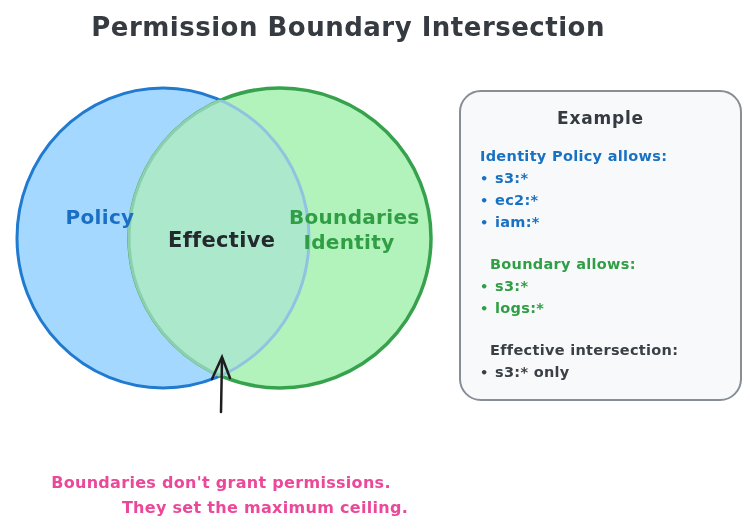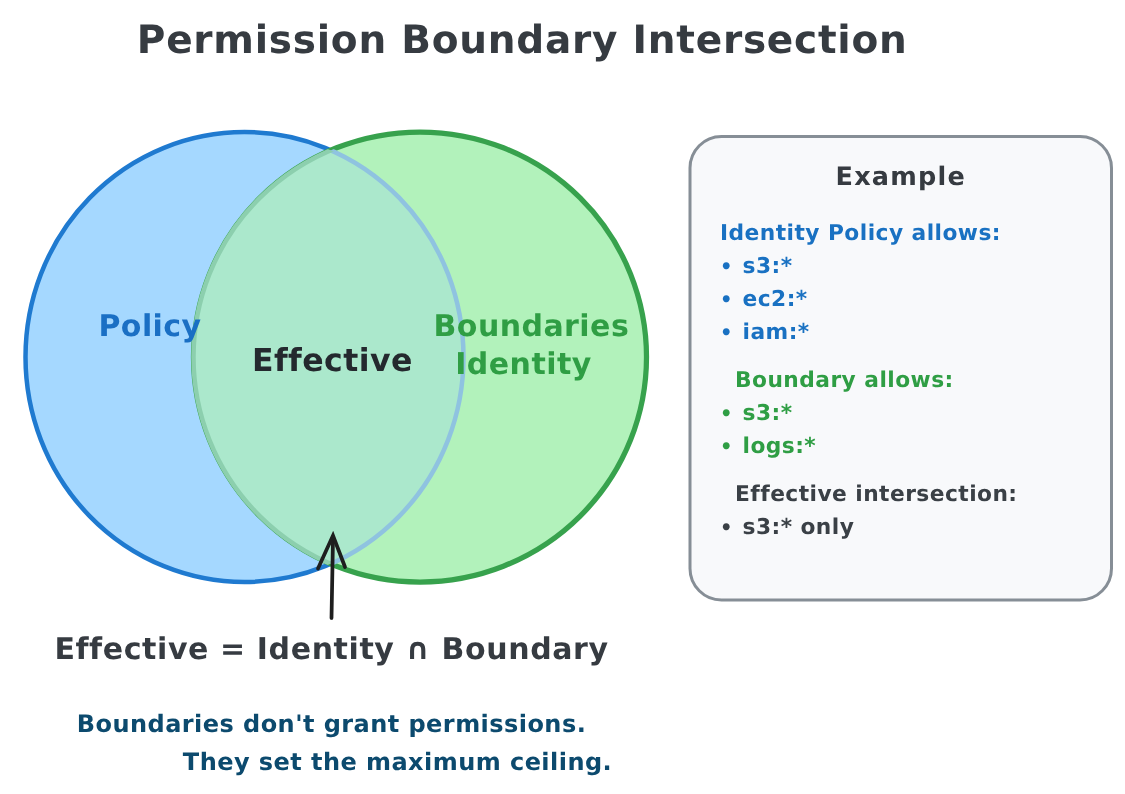--- a/index.html
+++ b/index.html
@@ -19,31 +19,31 @@
   .example-box{
     position:absolute;left:459px;top:90px;width:283px;height:311px;box-sizing:border-box;
     background:#f8f9fb;border:2.5px solid #868e96;border-radius:22px;
   }
   .ex-title{height:24px;line-height:24px;margin-top:14px;text-align:center;
     font-size:17px;font-weight:700;letter-spacing:0.8px;color:#363b41;}
   .ex-heading,.ex-line{height:22px;line-height:22px;font-size:14.5px;font-weight:600;
     padding-left:19px;letter-spacing:0.3px;white-space:nowrap;}
   .ex-heading{font-weight:700;}
   .ex-heading.first{margin-top:15px;}
-  .ex-heading.gap{margin-top:10px;padding-left:29px;}
+  .ex-heading.gap{margin-top:20px;padding-left:29px;}
   .blue-text{color:#1971c2;}
   .green-text{color:#2f9e44;}
   .dark-text{color:#3a4046;}
   .bullet{display:inline-block;width:15px;font-size:13px;}
   .formula{
     position:absolute;left:0;top:420px;width:442px;text-align:center;
     font-size:20px;font-weight:700;letter-spacing:0.4px;color:#363b41;
   }
   .note{position:absolute;left:0;width:442px;text-align:center;
-    font-size:16px;font-weight:600;letter-spacing:0.3px;color:#0c4a6e;}
+    font-size:16px;font-weight:600;letter-spacing:0.3px;color:#ec4899;}
   .note1{top:473px;}
   .note2{top:498px;padding-left:44px;}
 </style>
 </head>
 <body>
 
 <div class="canvas">
 
   <h1 class="title">Permission Boundary Intersection</h1>
 
@@ -102,17 +102,16 @@
     <div class="ex-line green-text">
       <span class="bullet">•</span><span>logs:*</span>
     </div>
 
     <div class="ex-heading gap dark-text">Effective intersection:</div>
     <div class="ex-line dark-text">
       <span class="bullet">•</span><span>s3:* only</span>
     </div>
   </div>
 
-  <div class="formula">Effective = Identity ∩ Boundary</div>
   <div class="note note1">Boundaries don't grant permissions.</div>
   <div class="note note2">They set the maximum ceiling.</div>
 
 </div>
 
 </body></html>

